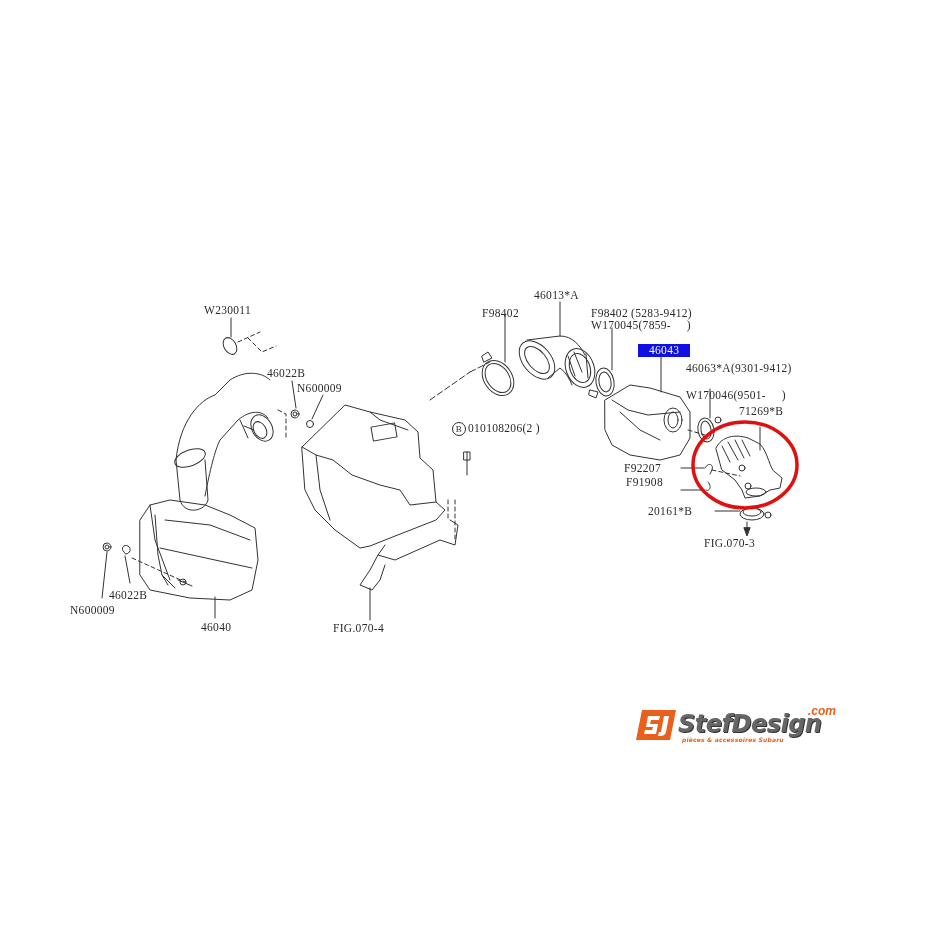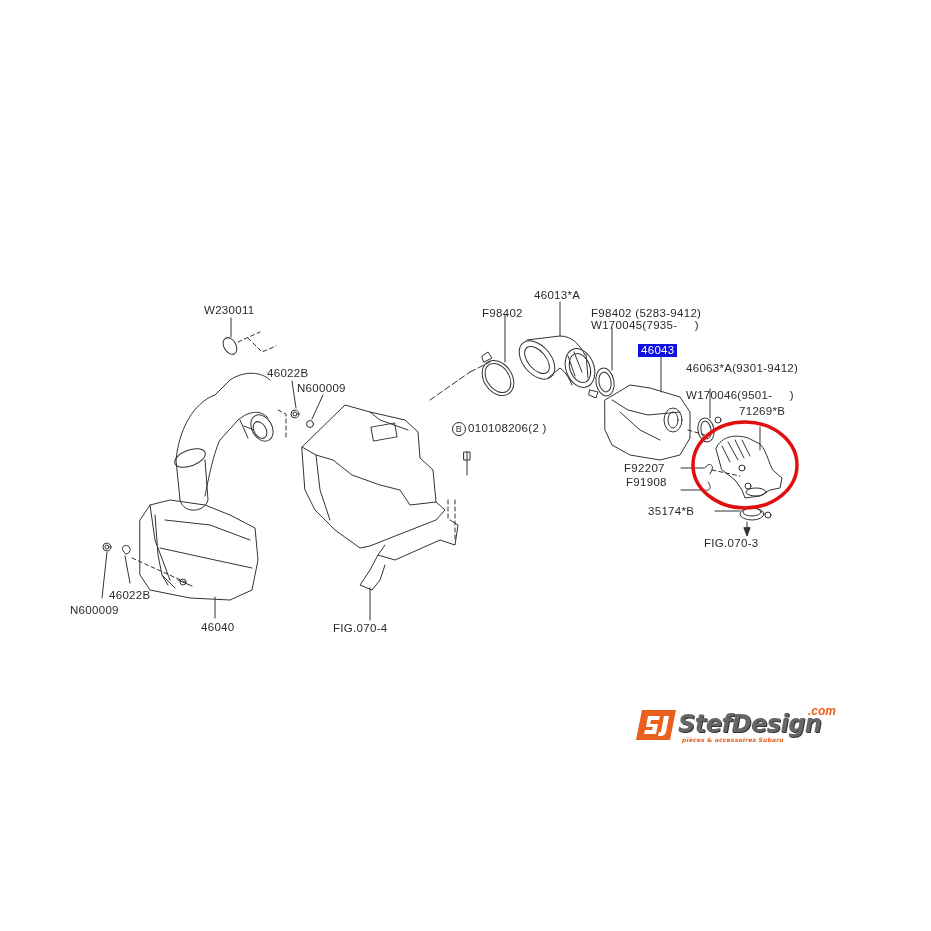--- a/index.html
+++ b/index.html
@@ -1,27 +1,27 @@
 <!DOCTYPE html>
 <html><head>
 <meta charset="utf-8">
 <style>
   html, body { margin: 0; padding: 0; background: #ffffff; }
   body { width: 931px; height: 931px; position: relative; overflow: hidden; }
   #diagram { position: absolute; left: 0; top: 0; width: 931px; height: 931px; }
   .lbl {
     position: absolute;
-    font-family: Liberation Sans, sans-serif;
+    font-family: Liberation Serif, serif;
     font-size: 11.5px;
     color: #2a2a2a;
     white-space: pre;
     line-height: 13px;
     letter-spacing: 0.3px;
   }
-  .lbl.hl { background: #1010e0; color: #ffffff; padding: 0 3px; }
+  .lbl.hl { background: #1010e0; color: #ffffff; padding: 0 11px; }
   .bcirc {
     display: inline-block; width: 12px; height: 12px; border: 1px solid #2a2a2a;
     border-radius: 50%; text-align: center; line-height: 12px; font-size: 9px;
     margin-right: 2px; vertical-align: middle;
   }
   #logo { position: absolute; left: 636px; top: 700px; width: 210px; height: 40px; margin-top: 8px; }
   .logo-word {
     position: absolute; left: 42px; top: 2px;
     font-family: "DejaVu Sans", sans-serif; font-style: italic; font-weight: bold;
     font-size: 24px; color: #666; letter-spacing: -0.5px;
@@ -182,28 +182,28 @@
 <div class="lbl" style="left:267px;top:367px">46022B</div>
 <div class="lbl" style="left:297px;top:382px">N600009</div>
 <div class="lbl" style="left:109px;top:589px">46022B</div>
 <div class="lbl" style="left:70px;top:604px">N600009</div>
 <div class="lbl" style="left:201px;top:621px">46040</div>
 <div class="lbl" style="left:333px;top:622px">FIG.070-4</div>
 <div class="lbl" style="left:452px;top:422px"><span class="bcirc">B</span><span>010108206(2 )</span></div>
 <div class="lbl" style="left:482px;top:307px">F98402</div>
 <div class="lbl" style="left:534px;top:289px">46013*A</div>
 <div class="lbl" style="left:591px;top:307px">F98402 (5283-9412)</div>
-<div class="lbl" style="left:591px;top:319px">W170045(7935-     )</div>
+<div class="lbl" style="left:591px;top:319px">W170045(7859-     )</div>
 <div class="lbl hl" style="left:638px;top:344px">46043</div>
 <div class="lbl" style="left:686px;top:362px">46063*A(9301-9412)</div>
 <div class="lbl" style="left:686px;top:389px">W170046(9501-     )</div>
 <div class="lbl" style="left:739px;top:405px">71269*B</div>
 <div class="lbl" style="left:624px;top:462px">F92207</div>
 <div class="lbl" style="left:626px;top:476px">F91908</div>
-<div class="lbl" style="left:648px;top:505px">35174*B</div>
+<div class="lbl" style="left:648px;top:505px">20161*B</div>
 <div class="lbl" style="left:704px;top:537px">FIG.070-3</div>
 
 <div id="logo">
   <svg class="logo-badge" viewBox="0 0 40 30">
     <path d="M6 0 L40 0 L34 30 L0 30 Z" fill="#e8601c"></path>
     <path d="M12 6 L24 6 L23 10 L15 10 L14 14 L22 14 L20 24 L8 24 L9 20 L16 20 L17 17 L10 17 Z" fill="#fff"></path>
     <path d="M28 6 L33 6 L30 22 C29 25 27 26 24 26 L22 26 L23 22 L25 22 Z" fill="#fff"></path>
   </svg>
   <span class="logo-word">StefDesign</span>
   <span class="logo-com">.com</span>

